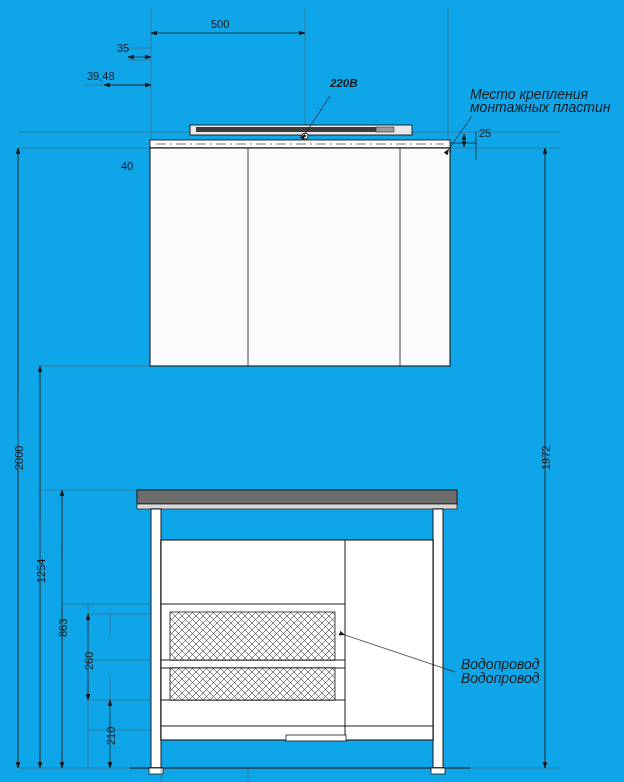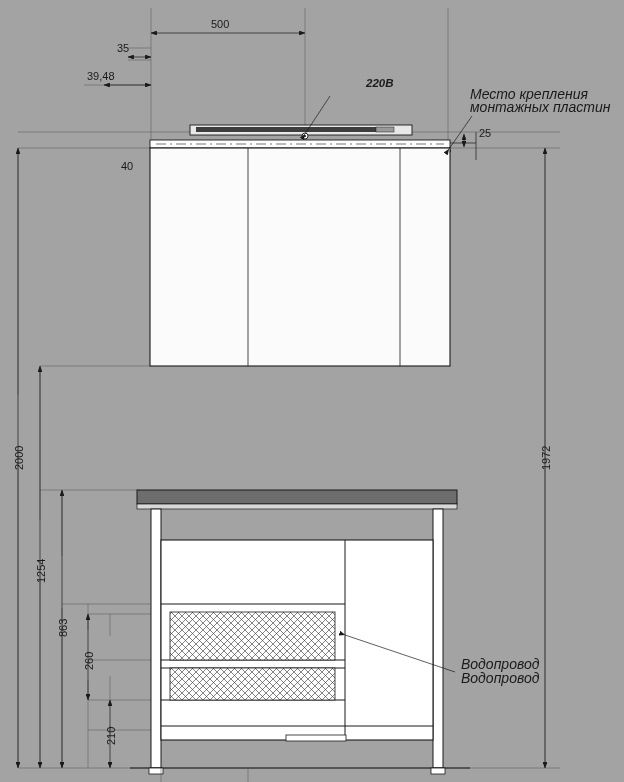--- a/index.html
+++ b/index.html
@@ -7,21 +7,21 @@
     padding: 0;
     background: #ffffff;
   }
   body {
     font-family: "Liberation Sans", sans-serif;
   }
   #sheet {
     position: relative;
     width: 624px;
     height: 782px;
-    background: #a3a3a3;
+    background: #0ea5e9;
     overflow: hidden;
   }
   #sheet svg {
     position: absolute;
     left: 0;
     top: 0;
   }
   .dim-label, .note-label {
     position: absolute;
     font-family: "Liberation Sans", sans-serif;
@@ -212,21 +212,21 @@
   <div class="dim-label" style="left:121px; top:160px;">40</div>
   <div class="dim-label" style="left:479px; top:127px;">25</div>
 
   <div class="dim-label vert" style="left:13px; top:470px;">2000</div>
   <div class="dim-label vert" style="left:540px; top:470px;">1972</div>
   <div class="dim-label vert" style="left:35px; top:583px;">1254</div>
   <div class="dim-label vert" style="left:57px; top:637px;">863</div>
   <div class="dim-label vert" style="left:83px; top:670px;">260</div>
   <div class="dim-label vert" style="left:105px; top:745px;">210</div>
 
-  <div class="dim-label bold-it" style="left:330px; top:77px;margin-left:36px;">220В</div>
+  <div class="dim-label bold-it" style="left:330px; top:77px;">220В</div>
 
   <div class="note-label" style="left:470px; top:87px;">Место крепления</div>
   <div class="note-label" style="left:470px; top:100px;">монтажных пластин</div>
 
   <div class="note-label" style="left:461px; top:657px;">Водопровод</div>
   <div class="note-label" style="left:461px; top:671px;">Водопровод</div>
 
 </div>
 
 </body></html>

